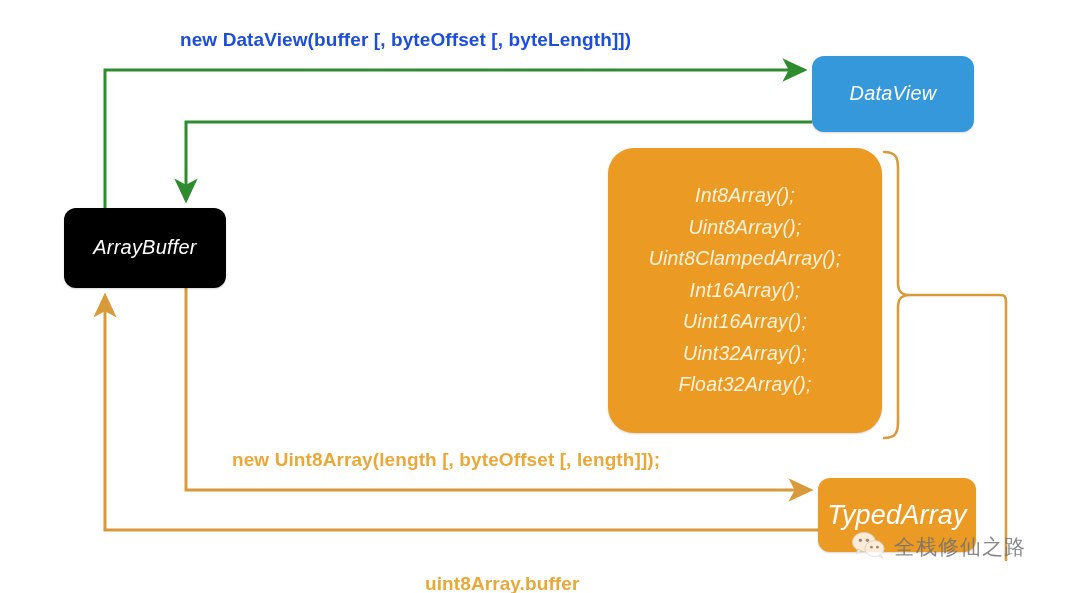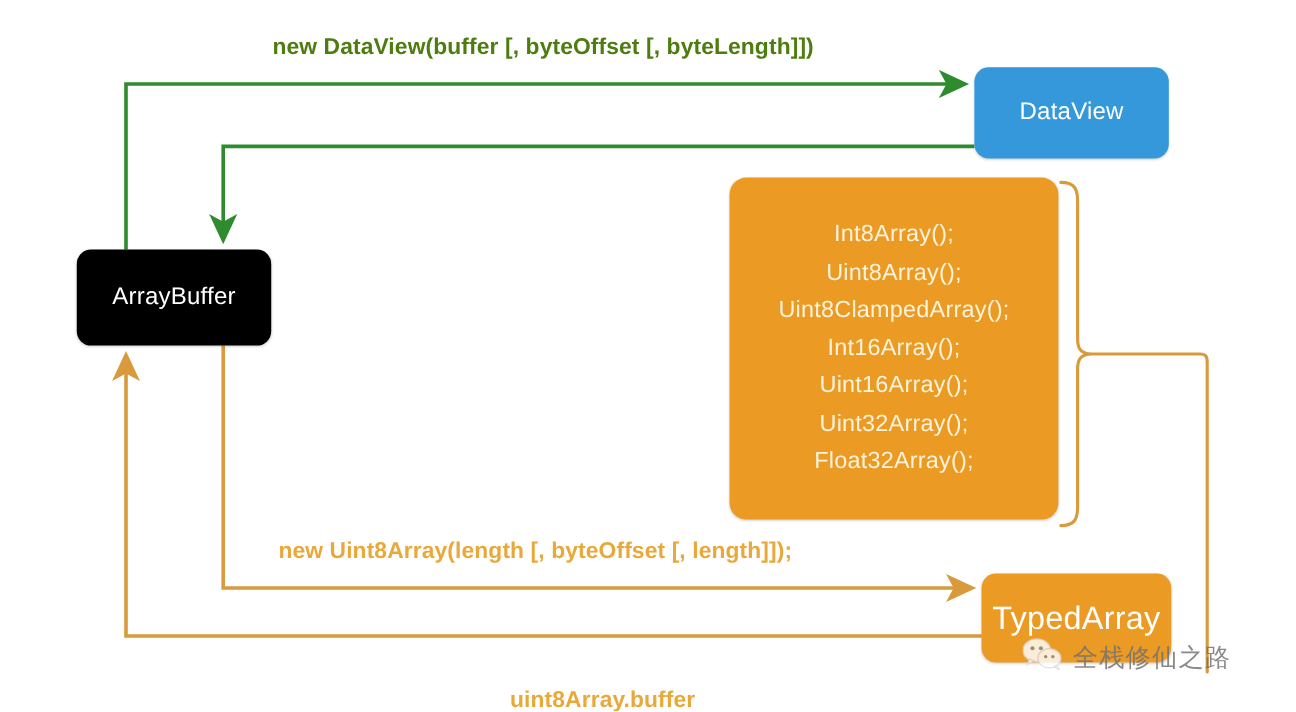--- a/index.html
+++ b/index.html
@@ -28,20 +28,21 @@
     display: flex;
     align-items: center;
     justify-content: center;
     border-radius: 12px;
     color: #ffffff;
     font-weight: 400;
     text-align: center;
     line-height: 1.28;
     letter-spacing: .2px;
     box-shadow: 0 1px 2px rgba(0,0,0,.16);
+    font-style: italic;
   }
   #node-arraybuffer {
     left: 64px; top: 208px;
     width: 162px; height: 80px;
     background: #000000;
     font-size: 20px;
   }
   #node-dataview {
     left: 812px; top: 56px;
     width: 162px; height: 76px;
@@ -52,38 +53,38 @@
     left: 818px; top: 478px;
     width: 158px; height: 74px;
     background: #eb9a23;
     font-size: 27px;
     z-index: 3;
   }
   #node-typedarray-list {
     left: 608px; top: 148px;
     width: 274px; height: 285px;
     background: #eb9a23;
-    border-radius: 14px;
+    border-radius: 26px;
     flex-direction: column;
     justify-content: center;
     font-size: 19.5px;
     color: #fdf3dc;
     line-height: 1.62;
   }
   #node-typedarray-list .ta-item {
     white-space: nowrap;
   }
   .edge-label {
     position: absolute;
     font-size: 19px;
     font-weight: bold;
     white-space: nowrap;
     letter-spacing: .1px;
   }
-  .lbl-green { color: #4d7c0f; margin-left: 47px; }
+  .lbl-green { color: #1d4ed8; }
   .lbl-orange { color: #e8a93a; }
   #label-new-dataview { left: 180px; top: 29px; }
   #label-dataview-buffer { left: 419px; top: 125px; }
   #label-new-uint8array { left: 232px; top: 449px; }
   #label-uint8array-buffer { left: 425px; top: 573px; }
   #watermark {
     position: absolute;
     left: 852px; top: 531px;
     display: flex;
     align-items: center;

